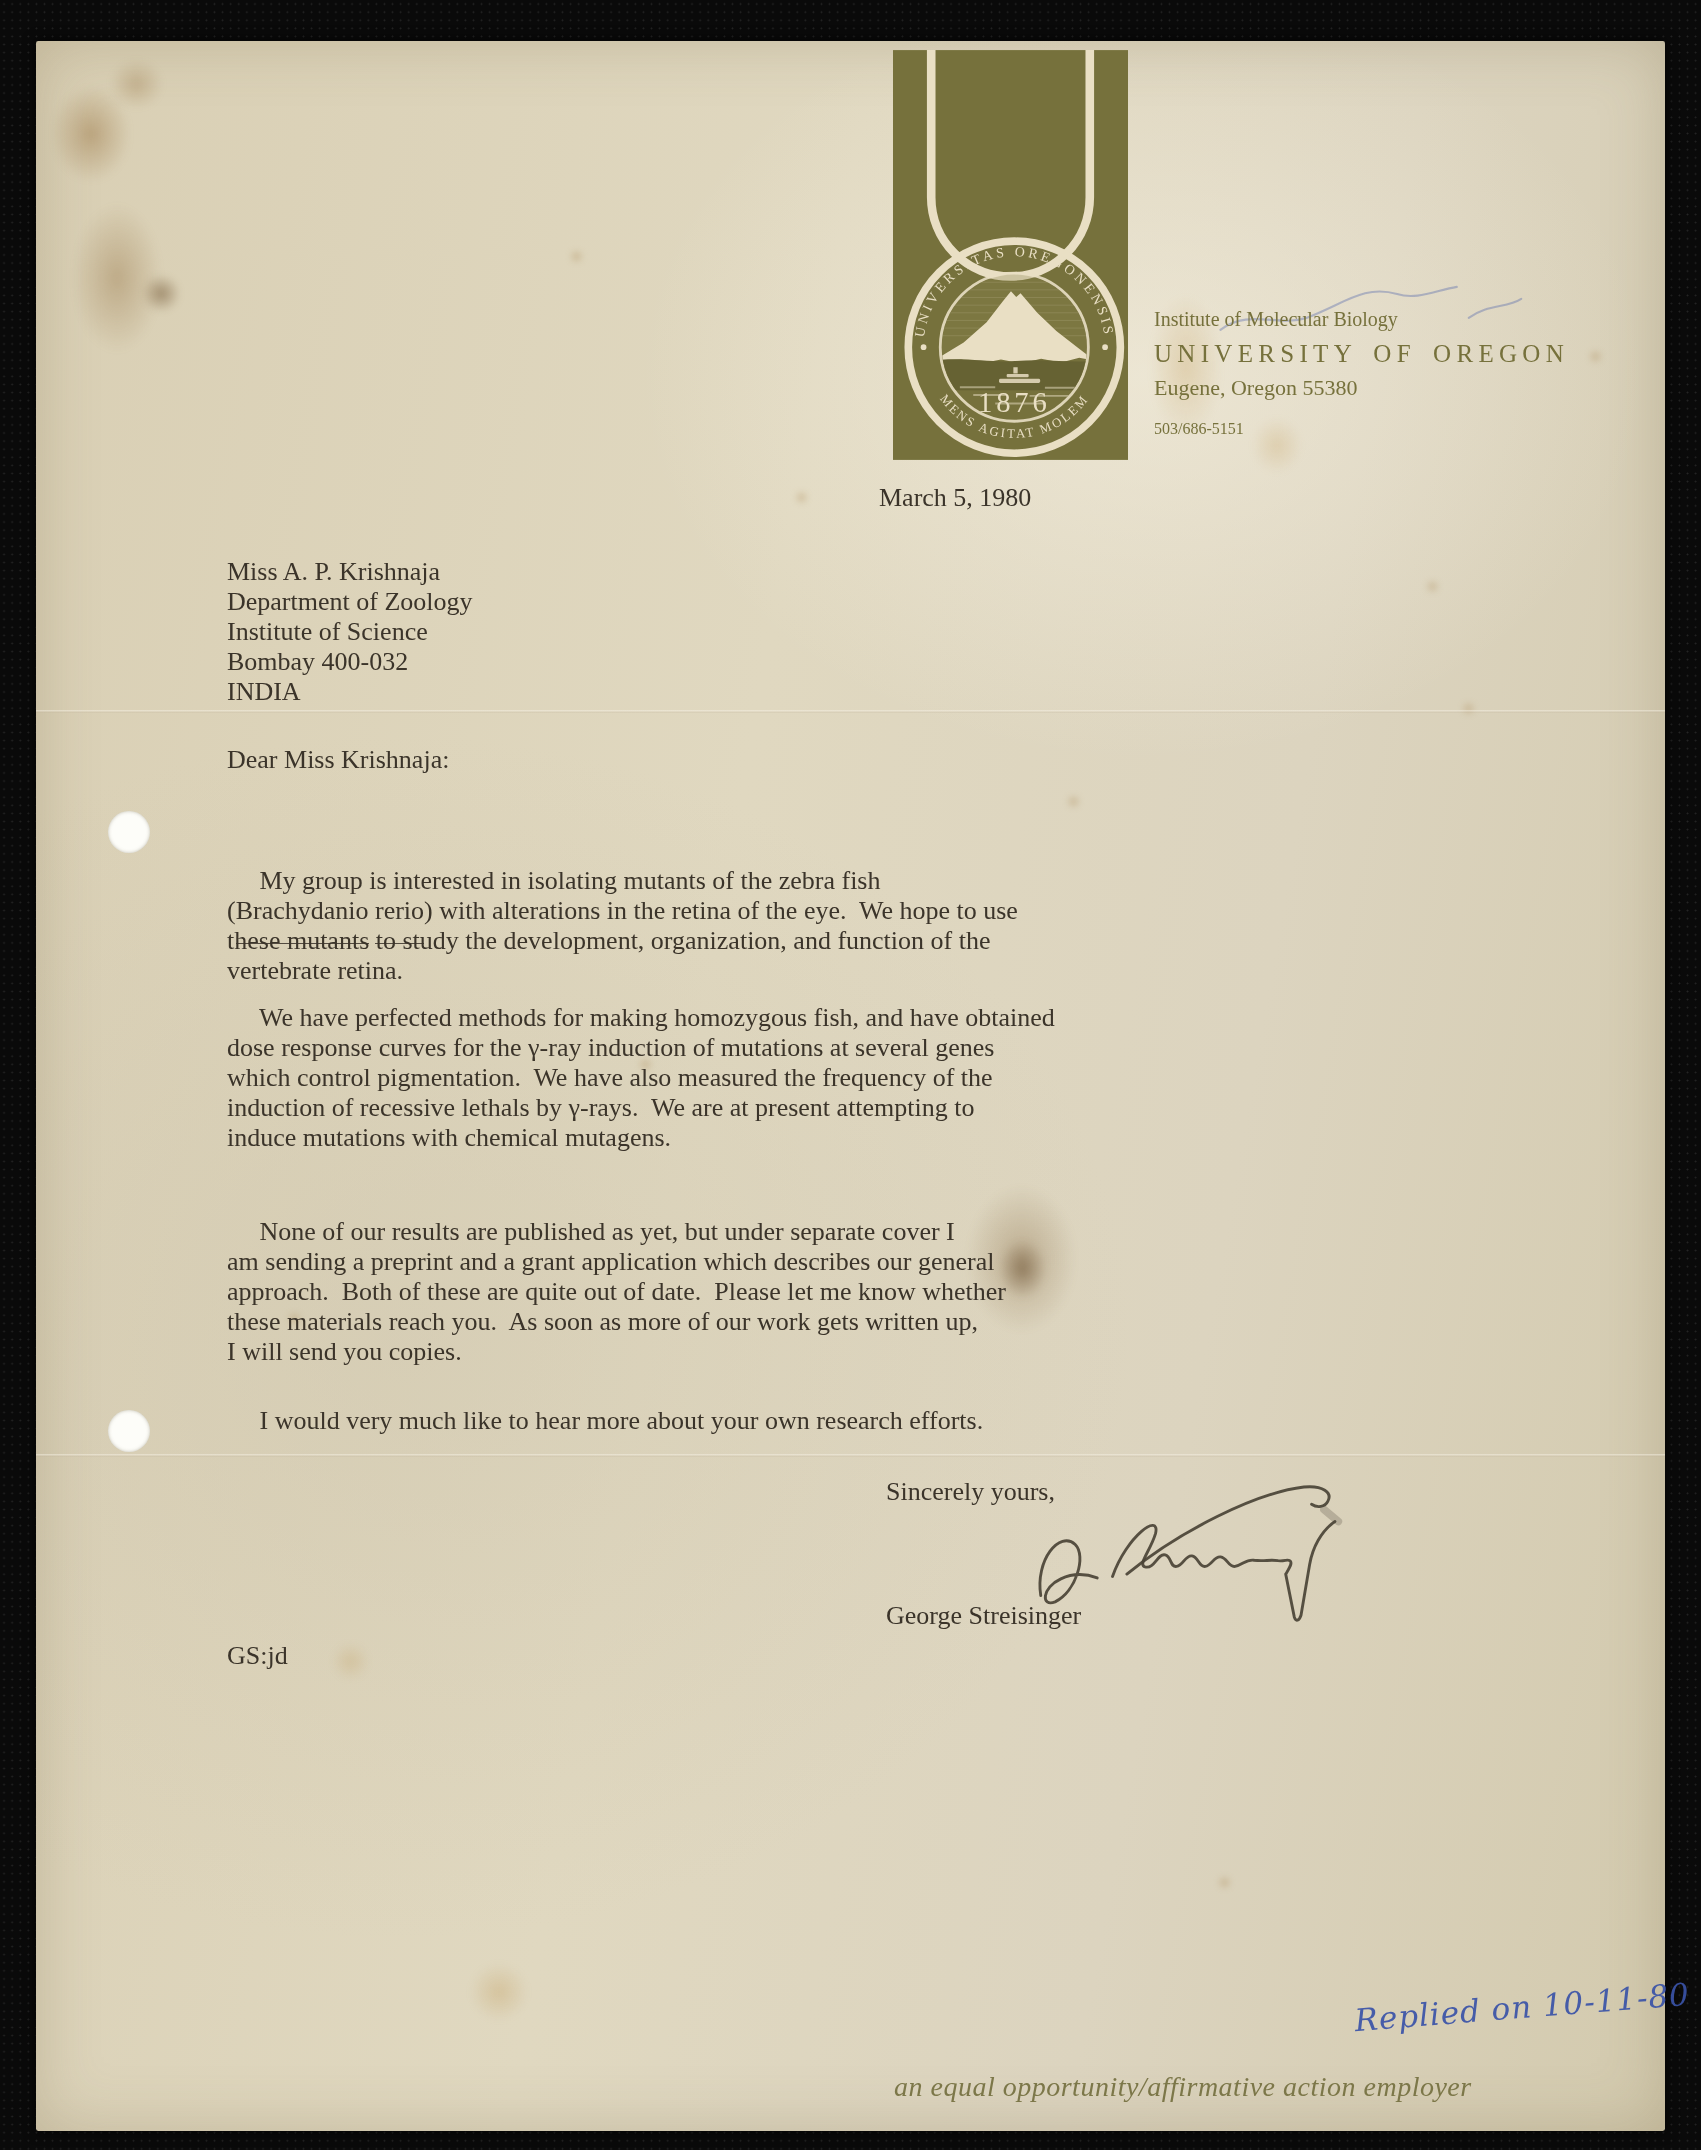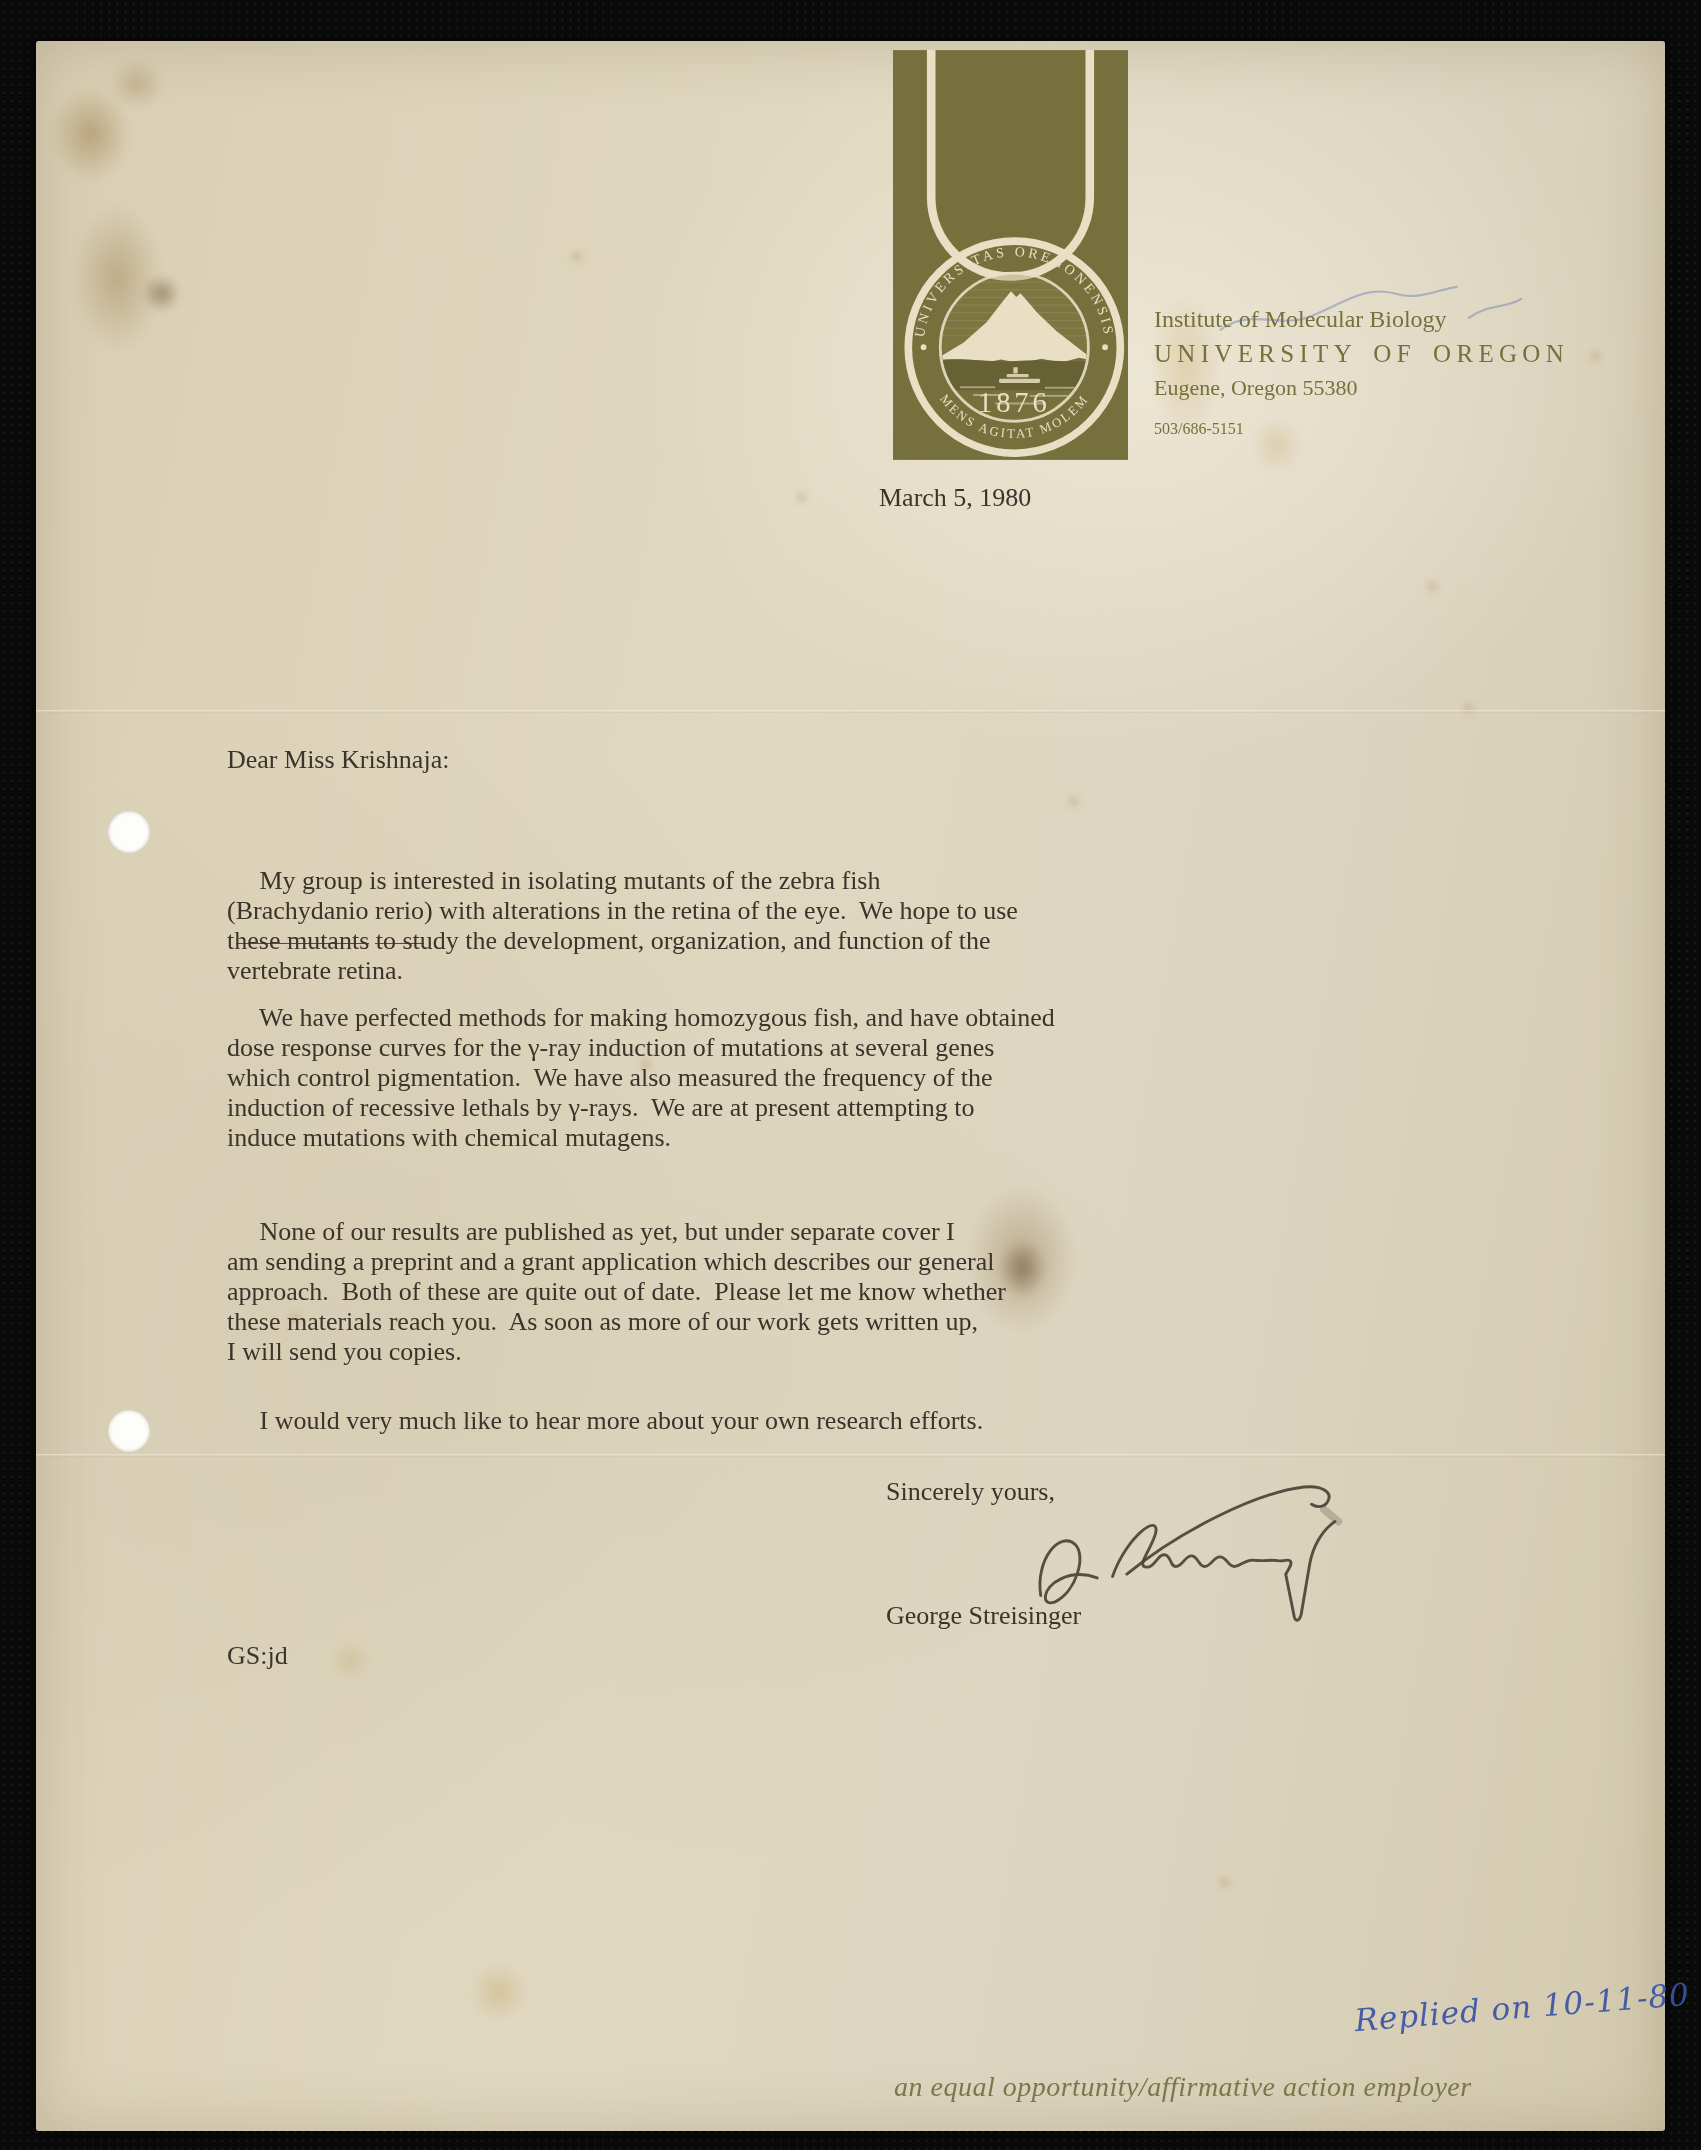--- a/index.html
+++ b/index.html
@@ -39,21 +39,21 @@
   .logo{left:857px;top:8.6px;}
   .olive-fill{fill:var(--accent);}
   .cream-fill{fill:var(--cream);}
   .cream-stroke{fill:none;stroke:var(--cream);}
   .u-stroke{stroke-width:18px;}
   .ring-stroke{stroke-width:16px;}
   .seal-motto{font-family:"Liberation Serif",serif;font-size:29px;letter-spacing:7px;fill:var(--cream);}
   .seal-motto-bottom{font-size:27px;letter-spacing:5px;}
   .seal-year{font-family:"Liberation Serif",serif;font-size:60px;letter-spacing:8px;fill:var(--cream);}
   .lh-text{left:1118px;top:261px;color:var(--accent);}
-  .lh-institute{font-size:24px;line-height:34px;}
+  .lh-institute{font-size:20px;line-height:34px;}
   .lh-university{font-size:25px;line-height:35px;letter-spacing:5.3px;word-spacing:5.7px;}
   .lh-city{font-size:22px;line-height:34px;}
   .lh-phone{left:1118px;top:379px;color:var(--accent);font-size:16px;}
 
   
   .date-line{left:843px;top:442px;}
   .recipient{left:191px;top:516px;}
   .salutation{left:191px;top:704px;}
   .para{left:191px;}
   .p0{top:763px;} .p1{top:825px;} .p2{top:962px;} .p3{top:1176px;} .p4{top:1365px;}
@@ -191,20 +191,21 @@
 
     <div class="abs lh-text serif">
       <div class="lh-institute">Institute of Molecular Biology</div>
       <div class="lh-university">UNIVERSITY OF OREGON</div>
       <div class="lh-city">Eugene, Oregon 55380</div>
     </div>
     <div class="abs lh-phone serif">503/686-5151</div>
 
     <div class="abs mono date-line">March 5, 1980</div>
 
+    <div class="abs mono recipient">Miss A. P. Krishnaja<br>Department of Zoology<br>Institute of Science<br>Bombay 400-032<br>INDIA</div>
 
     <div class="abs mono salutation">Dear Miss Krishnaja:</div>
 
     <div class="abs mono para p1">     My group is interested in isolating mutants of the zebra fish<br>(<span class="u">Brachydanio</span> <span class="u">rerio</span>) with alterations in the retina of the eye.  We hope to use<br>these mutants to study the development, organization, and function of the<br>vertebrate retina.</div>
     <div class="abs mono para p2">     We have perfected methods for making homozygous fish, and have obtained<br>dose response curves for the γ-ray induction of mutations at several genes<br>which control pigmentation.  We have also measured the frequency of the<br>induction of recessive lethals by γ-rays.  We are at present attempting to<br>induce mutations with chemical mutagens.</div>
     <div class="abs mono para p3">     None of our results are published as yet, but under separate cover I<br>am sending a preprint and a grant application which describes our general<br>approach.  Both of these are quite out of date.  Please let me know whether<br>these materials reach you.  As soon as more of our work gets written up,<br>I will send you copies.</div>
     <div class="abs mono para p4">     I would very much like to hear more about your own research efforts.</div>
 
     <div class="abs mono closing">Sincerely yours,</div>
 

